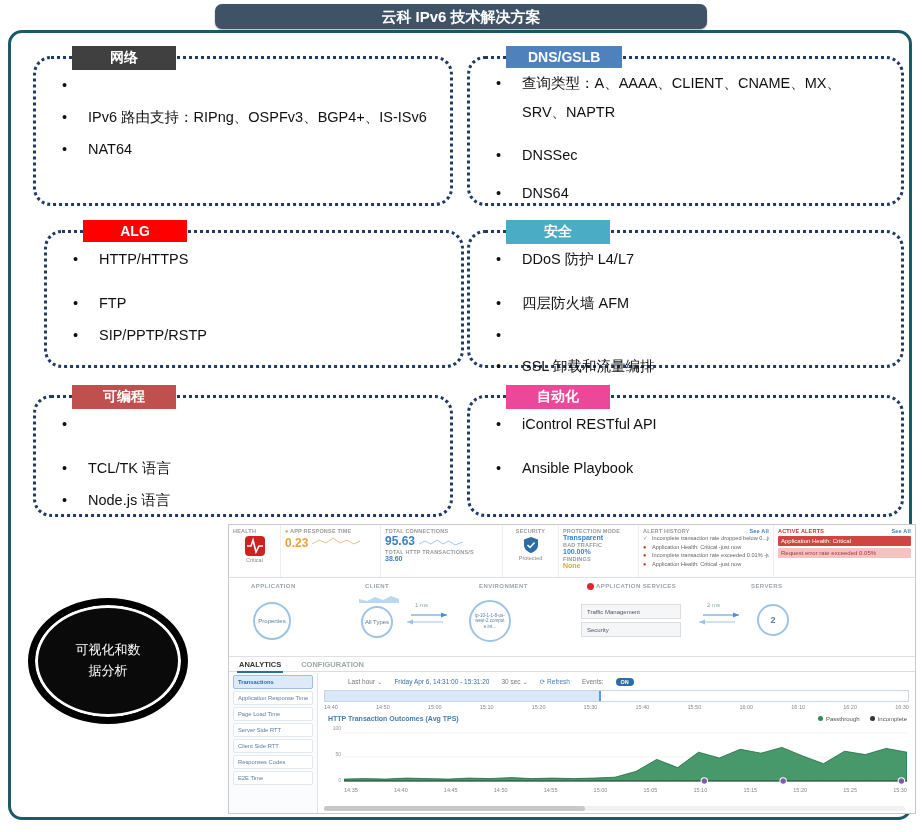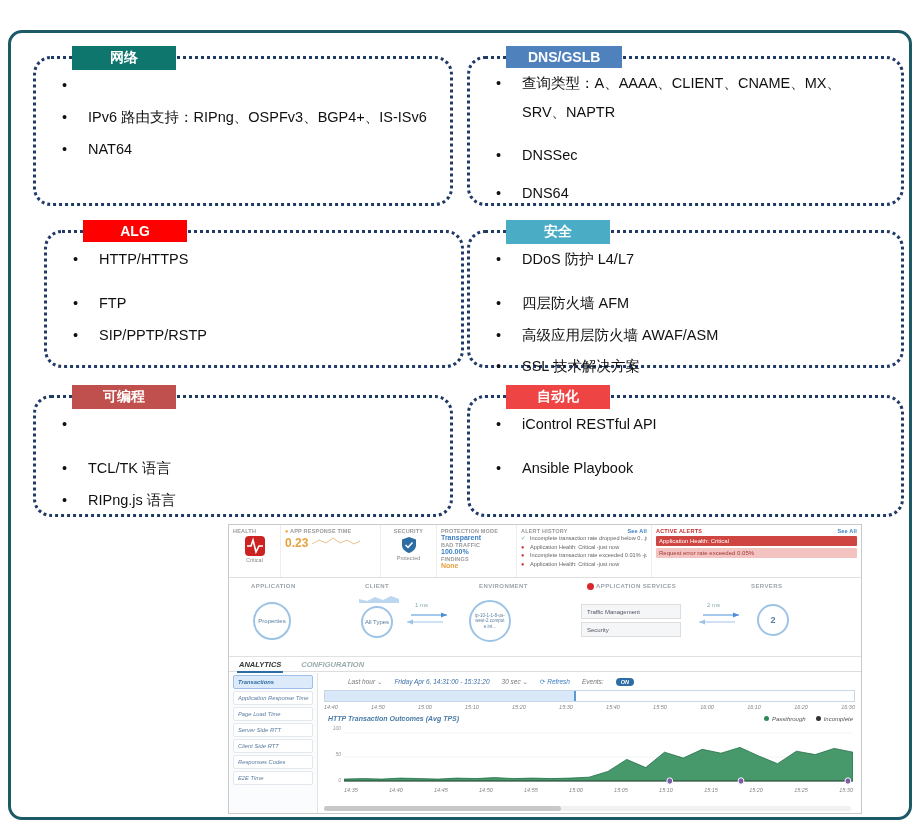--- a/index.html
+++ b/index.html
@@ -15,21 +15,21 @@
   .fbox li .bu{width:10px;flex:none;}
   .gap10{margin-top:10px;}
   .gap22{margin-top:22px;}
   #box2 ul{padding-top:10px;}
   #box2 li{margin-bottom:9px;line-height:2.0;}
   #box2 .gap16{margin-top:14px;}
   #box2 .gap6{margin-top:4px;}
   
   .viz-ellipse{position:absolute;left:28px;top:598px;width:160px;height:126px;background:#0a0a0a;border:7px solid #000;border-radius:50%;box-sizing:border-box;box-shadow:inset 0 0 0 3px #fff;display:flex;flex-direction:column;align-items:center;justify-content:center;color:#fff;font-size:13px;line-height:1.6;z-index:3;}
   
-  .dash{position:absolute;left:228px;top:524px;width:634px;height:290px;background:#fff;border:1px solid #c9c9c9;box-sizing:border-box;font-size:7px;color:#555;z-index:4;}
+  .dash{position:absolute;left:228px;top:524px;width:688px;height:290px;background:#fff;border:1px solid #c9c9c9;box-sizing:border-box;font-size:7px;color:#555;z-index:4;}
   .stats{position:absolute;top:0;left:0;right:0;height:52px;border-bottom:1px solid #e0e0e0;display:flex;}
   .stat{border-right:1px solid #eee;padding:3px 4px;box-sizing:border-box;position:relative;overflow:hidden;}
   .stat-label{font-size:5.5px;font-weight:bold;color:#999;letter-spacing:.2px;white-space:nowrap;}
   .bigval{font-size:12px;font-weight:bold;}
   .blue{color:#3a7fc1;} .orange{color:#e9a13b;} .red{color:#c9302c;}
   .health-icon{width:20px;height:20px;background:#cc2222;border-radius:4px;margin:2px auto 1px;}
   .tiny-status{font-size:5.5px;color:#888;text-align:center;}
   .sparkrow{display:flex;align-items:flex-end;gap:4px;}
   .pair{margin-bottom:1px;}
   .pair .v{font-size:7px;font-weight:bold;}
@@ -39,21 +39,21 @@
   .al-banner1{background:#cf4541;color:#fff;font-size:6px;padding:2px 3px;margin-top:2px;border-radius:1px;}
   .al-banner2{background:#f3c3c1;color:#a33a35;font-size:6px;padding:2px 3px;margin-top:2px;border-radius:1px;}
   
   .topo{position:absolute;top:53px;left:0;right:0;height:78px;border-bottom:1px solid #e0e0e0;}
   .topo-h{position:absolute;top:5px;font-size:6px;font-weight:bold;color:#9aa5ad;letter-spacing:.4px;white-space:nowrap;}
   .circ{position:absolute;border-radius:50%;border:2px solid #9dc3e6;display:flex;align-items:center;justify-content:center;text-align:center;color:#5b7da0;background:#fff;box-sizing:border-box;}
   .svc-box{position:absolute;width:100px;height:15px;background:#f5f6f7;border:1px solid #ddd;font-size:6px;line-height:15px;padding-left:5px;box-sizing:border-box;color:#556;}
   .lat{position:absolute;font-size:6px;color:#8aa;}
   .f5-ball{display:inline-block;width:7px;height:7px;background:#d9272e;border-radius:50%;vertical-align:middle;margin-right:2px;}
   
-  .analytics{position:absolute;top:131px;left:0;right:0;bottom:0;font-style:italic;}
+  .analytics{position:absolute;top:131px;left:0;right:0;bottom:0;}
   .tabs{position:absolute;top:0;left:0;right:0;height:16px;border-bottom:1px solid #ddd;padding-left:8px;box-sizing:border-box;}
   .tab{display:inline-block;font-size:7.5px;font-weight:bold;margin-right:14px;padding:4px 2px 2px;cursor:pointer;}
   .tab.active{color:#333;border-bottom:2px solid #2d6da3;}
   .tab.inactive{color:#9aa;}
   .side{position:absolute;top:17px;left:0;width:88px;bottom:0;border-right:1px solid #e3e3e3;background:#fbfcfe;}
   .side-item{font-size:5.8px;color:#5b7da0;border:1px solid #e3e8ee;background:#fff;margin:2px 4px;padding:3px 4px;border-radius:2px;cursor:pointer;white-space:nowrap;overflow:hidden;}
   .side-item.active{background:#ddeafa;border-color:#9cc0e8;color:#2d6da3;font-weight:bold;}
   .main{position:absolute;top:17px;left:89px;right:0;bottom:0;}
   .controls{position:absolute;top:2px;left:30px;right:6px;height:13px;display:flex;align-items:center;gap:12px;font-size:6.5px;color:#777;white-space:nowrap;}
   .ctrl{cursor:pointer;}
@@ -73,23 +73,24 @@
   .hscroll{position:absolute;bottom:2px;left:95px;right:10px;height:5px;background:#f1f1f1;border-radius:3px;}
   .hthumb{width:45%;height:5px;background:#c8c8c8;border-radius:3px;}
   .spark{display:block;}
 </style>
 </head>
 <body>
 
 <div class="page">
 
   <div class="frame"></div>
+  <div class="title-banner">云科 IPv6 技术解决方案</div>
 
   <div class="fbox" id="box1" style="left:33px;top:56px;width:420px;height:150px">
-    <div class="badge" style="background: #0f766e; text-align: center;">网络</div>
+    <div class="badge" style="background: #404040; text-align: center;">网络</div>
     <ul>
       <li>
           <span class="bu">•</span>
         </li>
       <li class="gap10">
           <span class="bu">•</span>
           <span>IPv6 路由支持：RIPng、OSPFv3、BGP4+、IS-ISv6</span>
         </li>
       <li>
           <span class="bu">•</span>
@@ -140,60 +141,63 @@
       <li>
           <span class="bu">•</span>
           <span>DDoS 防护 L4/L7</span>
         </li>
       <li class="gap22">
           <span class="bu">•</span>
           <span>四层防火墙 AFM</span>
         </li>
       <li>
           <span class="bu">•</span>
-          <span>高级应用层防火墙 AWAF/ASM</span>
-        </li>
-      <li>
-          <span class="bu">•</span>
-          <span>SSL 技术解决方案</span>
+        </li>
+      <li>
+          <span class="bu">•</span>
+          <span>SSL 卸载和流量编排</span>
         </li>
     </ul>
   </div>
 
   <div class="fbox" id="box5" style="left:33px;top:395px;width:420px;height:122px">
     <div class="badge" style="background: rgb(192, 80, 77);">可编程</div>
     <ul>
       <li>
           <span class="bu">•</span>
         </li>
       <li class="gap22">
           <span class="bu">•</span>
           <span>TCL/TK 语言</span>
         </li>
       <li>
           <span class="bu">•</span>
-          <span>RIPng.js 语言</span>
+          <span>Node.js 语言</span>
         </li>
     </ul>
   </div>
 
   <div class="fbox" id="box6" style="left:467px;top:395px;width:437px;height:122px">
-    <div class="badge" style="background: #ef4444; font-family: Liberation Mono, monospace;">自动化</div>
+    <div class="badge" style="background: #ec4899; font-family: Liberation Mono, monospace;">自动化</div>
     <ul>
       <li>
           <span class="bu">•</span>
           <span>iControl RESTful API</span>
         </li>
       <li class="gap22">
           <span class="bu">•</span>
           <span>Ansible Playbook</span>
         </li>
     </ul>
   </div>
 
+  <div class="viz-ellipse">
+    <span>可视化和数</span>
+    <span>据分析</span>
+  </div>
 
   <div class="dash">
 
     <div class="stats">
       <div class="stat" style="width:52px">
         <div class="stat-label">HEALTH</div>
         <div class="health-icon">
           <svg class="spark" width="20" height="20" viewBox="0 0 20 20">
               <polyline points="2,10 6,10 8,4 11,16 14,10 18,10" fill="none" stroke="#fff" stroke-width="1.6"></polyline>
             </svg>
@@ -204,20 +208,35 @@
       <div class="stat" style="width:100px">
         <div class="stat-label"><span class="orange">●</span> <span>APP RESPONSE TIME</span></div>
         <div class="sparkrow">
           <span class="bigval orange">0.23</span>
           <svg class="spark" width="48" height="16" viewBox="0 0 48 16">
               <polyline points="0,10 7,6 14,9 21,4 28,9 35,6 42,10 48,7" fill="none" stroke="#e9c08a" stroke-width="1"></polyline>
             </svg>
         </div>
       </div>
 
+      <div class="stat" style="width:122px">
+        <div class="pair">
+          <div class="stat-label">TOTAL CONNECTIONS</div>
+          <div class="sparkrow">
+            <span class="bigval blue">95.63</span>
+            <svg class="spark" width="44" height="12" viewBox="0 0 44 12">
+                <polyline points="0,8 6,5 12,8 18,4 24,8 30,5 36,9 44,6" fill="none" stroke="#a9c8e8" stroke-width="1"></polyline>
+              </svg>
+          </div>
+        </div>
+        <div class="pair">
+          <div class="stat-label">TOTAL HTTP TRANSACTIONS/S</div>
+          <span class="v blue">38.60</span>
+        </div>
+      </div>
 
       <div class="stat" style="width:56px;text-align:center">
         <div class="stat-label">SECURITY</div>
         <svg width="18" height="18" viewBox="0 0 18 18" style="margin:2px auto 1px;display:block;">
           <path d="M9,1 L16,3.5 V9 C16,13 13,15.5 9,17 C5,15.5 2,13 2,9 V3.5 Z" fill="#2d6da3"></path>
           <polyline points="5.5,9 8,11.5 12.5,6.5" fill="none" stroke="#fff" stroke-width="1.5"></polyline>
         </svg>
         <div class="tiny-status">Protected</div>
       </div>
 

